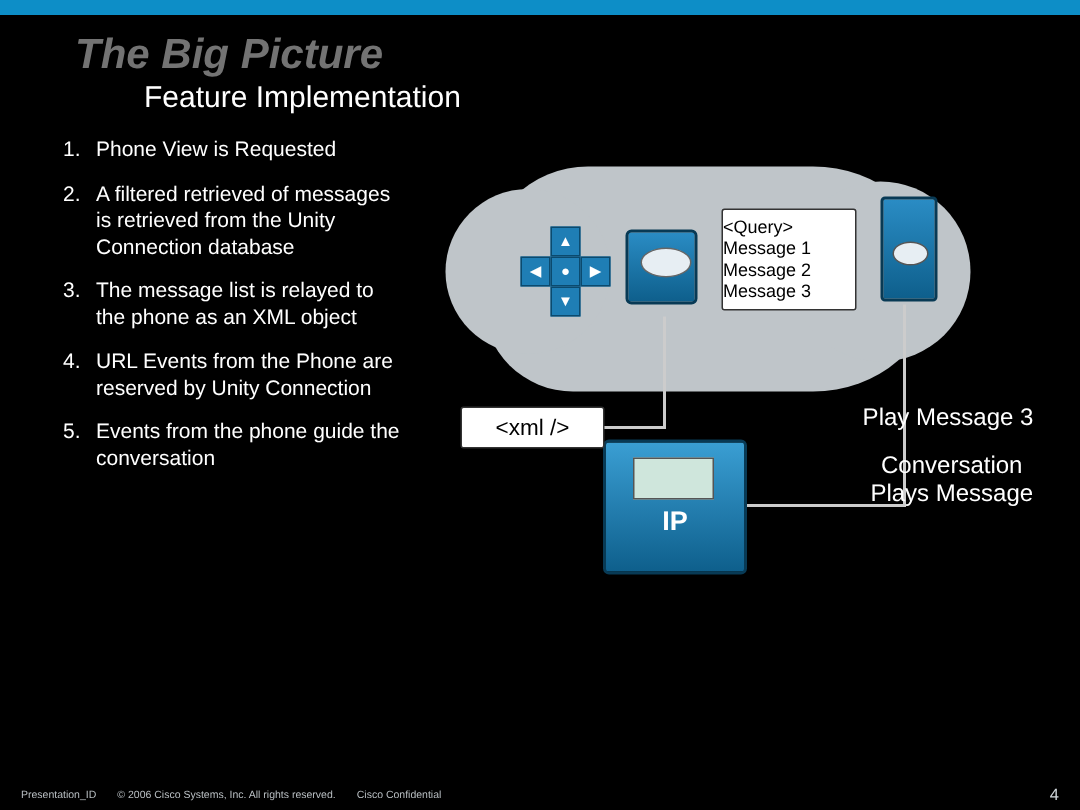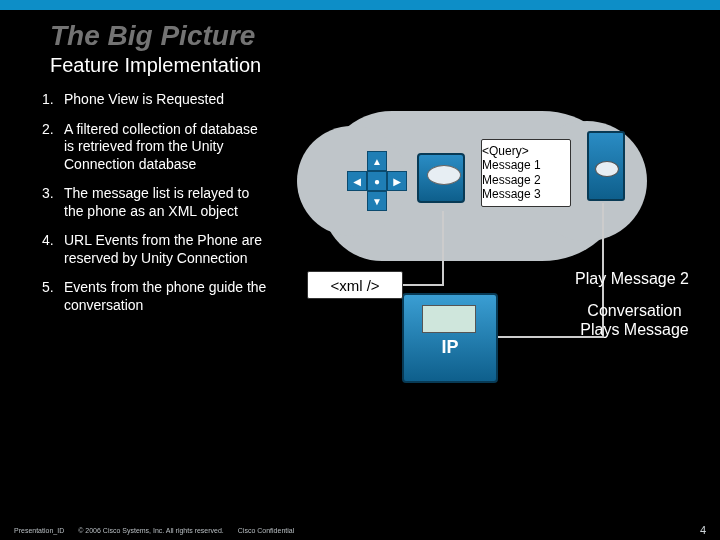--- a/index.html
+++ b/index.html
@@ -5,21 +5,21 @@
   * { box-sizing: border-box; margin: 0; padding: 0; }
   body {
     width: 720px; height: 540px;
     background: #000; color: #fff;
     font-family: Arial, Helvetica, sans-serif;
     position: relative; overflow: hidden;
   }
   .topbar { width: 100%; height: 10px; background: #0d8ec7; }
   .header { padding: 10px 0 6px 50px; }
   .title { font-size: 28px; font-weight: bold; color: #737373; font-style: italic; }
-  .subtitle { font-size: 20px; font-weight: normal; color: #fff; margin-top: 2px; }
+  .subtitle { font-size: 20px; font-weight: normal; color: #fff; margin-top: 2px; margin-left: 46px; }
   .content { display: flex; padding: 8px 10px 0 42px; }
   .list { width: 225px; }
   .list-row { display: flex; margin-bottom: 12px; font-size: 14px; line-height: 1.25; }
   .num { width: 22px; flex: 0 0 22px; }
   .txt { flex: 1; }
   .diagram { flex: 1; position: relative; height: 350px; }
   .cloud {
     position: absolute; left: 55px; top: 20px; width: 300px; height: 150px;
     background: #bfc5c9; border-radius: 70px 80px 80px 60px / 70px 70px 70px 60px;
   }
@@ -102,21 +102,21 @@
 </div>
 
 <div class="content">
   <div class="list">
     <div class="list-row">
       <div class="num">1.</div>
       <div class="txt">Phone View is Requested</div>
     </div>
     <div class="list-row">
       <div class="num">2.</div>
-      <div class="txt">A filtered collection of database is retrieved from the Unity Connection database</div>
+      <div class="txt">A filtered retrieved of messages is retrieved from the Unity Connection database</div>
     </div>
     <div class="list-row">
       <div class="num">3.</div>
       <div class="txt">The message list is relayed to the phone as an XML object</div>
     </div>
     <div class="list-row">
       <div class="num">4.</div>
       <div class="txt">URL Events from the Phone are reserved by Unity Connection</div>
     </div>
     <div class="list-row">
@@ -158,21 +158,21 @@
 
     <div class="box xml-box">
       <span>&lt;xml /&gt;</span>
     </div>
 
     <div class="ipphone">
       <div class="screen"></div>
       <div class="ip">IP</div>
     </div>
 
-    <div class="label-right play-label">Play Message 2</div>
+    <div class="label-right play-label">Play Message 3</div>
     <div class="label-right conv-label">
       <div>Conversation</div>
       <div>Plays Message</div>
     </div>
   </div>
 </div>
 
 <div class="footer">
   <span class="pid">Presentation_ID</span>
   <span class="copy">© 2006 Cisco Systems, Inc. All rights reserved.</span>

